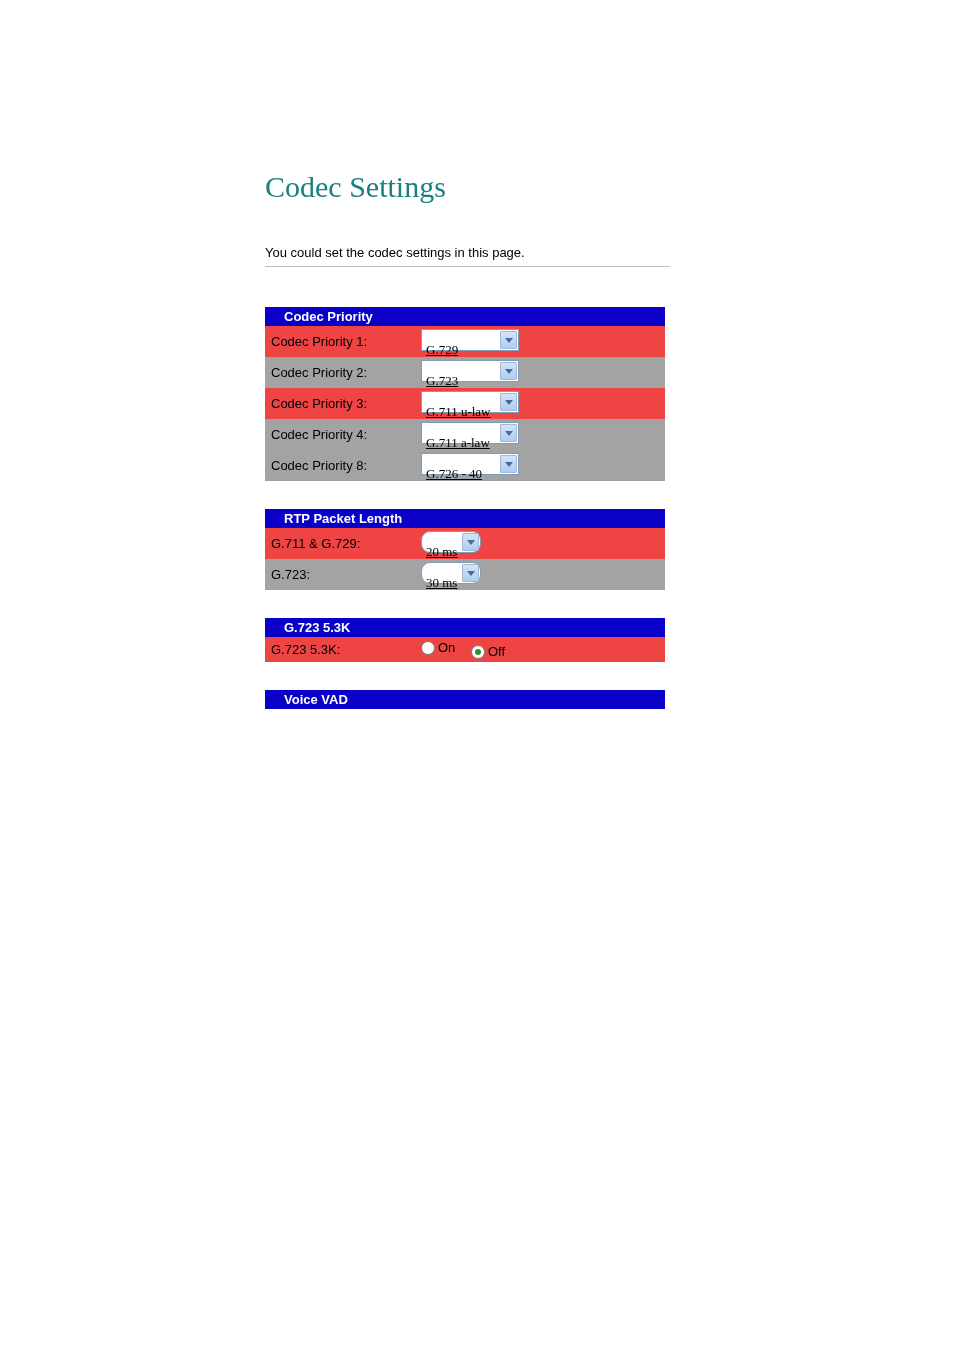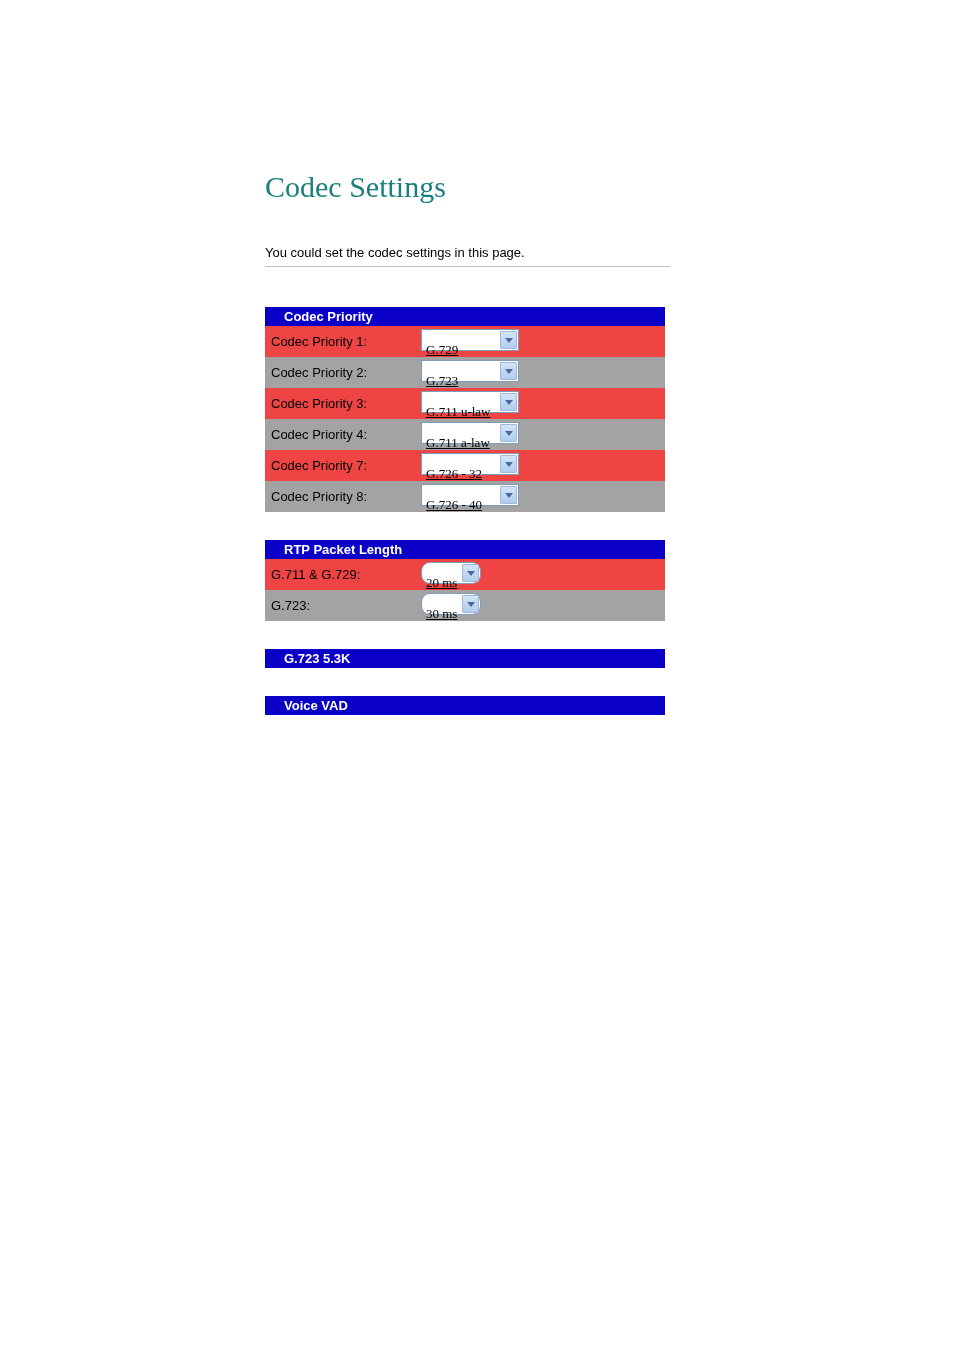--- a/index.html
+++ b/index.html
@@ -145,28 +145,20 @@
             </span></div></td>
       </tr>
       <tr class="alt">
         <td class="label-col">Codec Priority 4:</td>
         <td><div class="select-wrap"><span class="select-value">G.711 a-law</span><span class="select-btn">
               <svg width="8" height="5" viewBox="0 0 8 5">
                 <path d="M0 0 L8 0 L4 5 Z" fill="#4a6a9d"></path>
               </svg>
             </span></div></td>
       </tr>
-      <tr class="plain">
-        <td class="label-col">Codec Priority 7:</td>
-        <td><div class="select-wrap"><span class="select-value">G.726 - 32</span><span class="select-btn">
-              <svg width="8" height="5" viewBox="0 0 8 5">
-                <path d="M0 0 L8 0 L4 5 Z" fill="#4a6a9d"></path>
-              </svg>
-            </span></div></td>
-      </tr>
       <tr class="alt">
         <td class="label-col">Codec Priority 8:</td>
         <td><div class="select-wrap"><span class="select-value">G.726 - 40</span><span class="select-btn">
               <svg width="8" height="5" viewBox="0 0 8 5">
                 <path d="M0 0 L8 0 L4 5 Z" fill="#4a6a9d"></path>
               </svg>
             </span></div></td>
       </tr>
     </tbody>
 </table>
@@ -195,20 +187,35 @@
             </span></div></td>
       </tr>
     </tbody>
 </table>
 
 <table class="tbl">
   <tbody>
       <tr>
         <th colspan="2">G.723 5.3K</th>
       </tr>
+  <tr class="plain">
+    <td class="label-col">G.723 5.3K:</td>
+    <td>
+      <span class="radio-wrap">
+        <span class="radio-circle"></span>
+        <span>On</span>
+      </span>
+      <span class="radio-wrap">
+        <span class="radio-circle">
+              <span class="radio-dot"></span>
+            </span>
+        <span>Off</span>
+      </span>
+    </td>
+  </tr>
 </tbody>
   </table>
 
 <table class="tbl">
   <tbody>
       <tr>
         <th colspan="2">Voice VAD</th>
       </tr>
 </tbody>
   </table>

